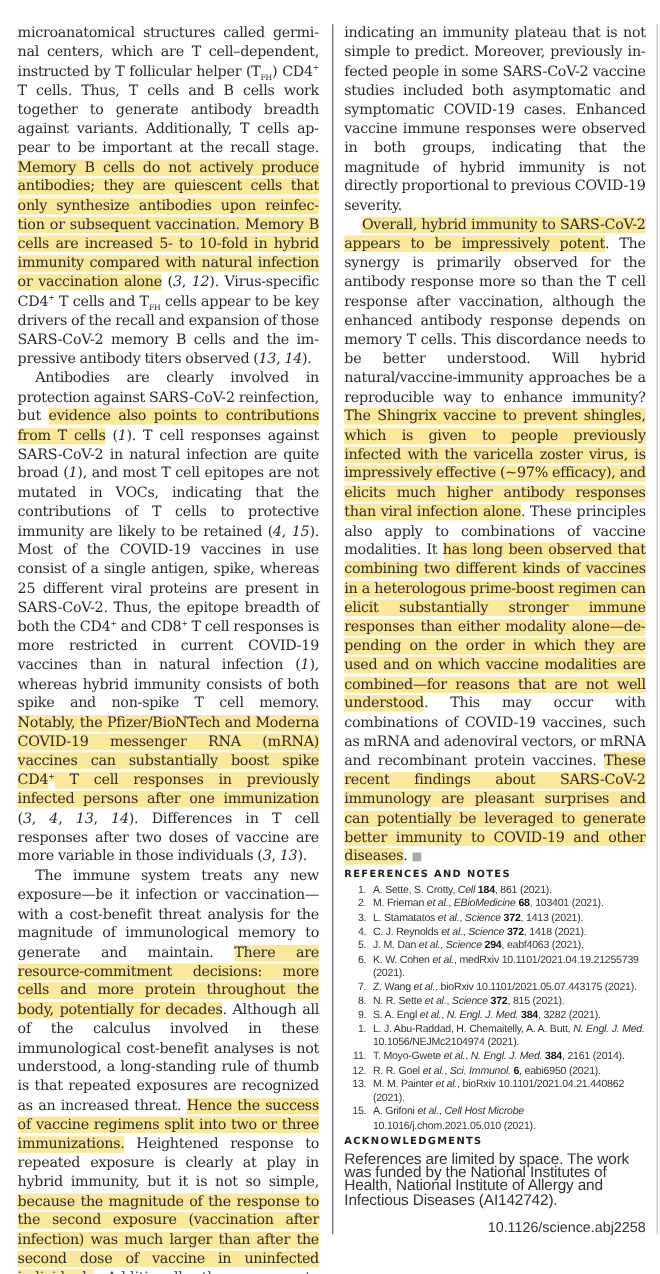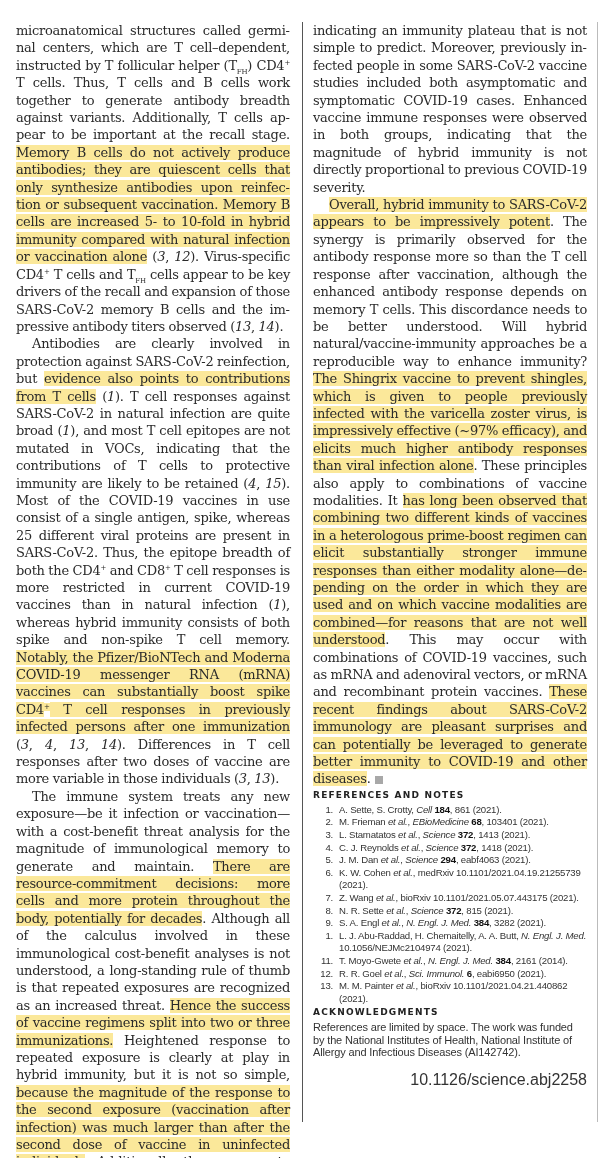--- a/index.html
+++ b/index.html
@@ -40,29 +40,29 @@
     color: #333;
     letter-spacing: -0.2px;
     margin: 0; padding: 0; list-style: none;
   }
   .refs li { position: relative; padding-left: 26px; }
   .refs li .num { position: absolute; left: 0; width: 20px; text-align: right; }
   .refs i { font-style: italic; }
   .refs b { font-weight: bold; color: #111; }
   .ack {
     font-family: "Liberation Sans", "DejaVu Sans", sans-serif;
-    font-size: 11px;
+    font-size: 14px;
     line-height: 12.4px;
     color: #333;
     letter-spacing: -0.15px;
     margin: 0;
   }
   .doi {
     font-family: "Liberation Sans", "DejaVu Sans", sans-serif;
-    font-size: 16px;
+    font-size: 13px;
     color: #333;
     text-align: right;
     margin-top: 12px;
   }
   sup, sub { font-size: 7px; line-height: 0; }
 </style>
 </head>
 <body>
 
 <div class="page">
@@ -85,19 +85,20 @@
         <li><span class="num">4.</span><span>C. J. Reynolds </span><i>et al.</i><span>, </span><i>Science</i><span> </span><b>372</b><span>, 1418 (2021).</span></li>
         <li><span class="num">5.</span><span>J. M. Dan </span><i>et al.</i><span>, </span><i>Science</i><span> </span><b>294</b><span>, eabf4063 (2021).</span></li>
         <li><span class="num">6.</span><span>K. W. Cohen </span><i>et al.</i><span>, medRxiv 10.1101/2021.04.19.21255739 (2021).</span></li>
         <li><span class="num">7.</span><span>Z. Wang </span><i>et al.</i><span>, bioRxiv 10.1101/2021.05.07.443175 (2021).</span></li>
         <li><span class="num">8.</span><span>N. R. Sette </span><i>et al.</i><span>, </span><i>Science</i><span> </span><b>372</b><span>, 815 (2021).</span></li>
         <li><span class="num">9.</span><span>S. A. Engl </span><i>et al.</i><span>, </span><i>N. Engl. J. Med.</i><span> </span><b>384</b><span>, 3282 (2021).</span></li>
         <li><span class="num">1.</span><span>L. J. Abu-Raddad, H. Chemaitelly, A. A. Butt, </span><i>N. Engl. J. Med.</i><span> 10.1056/NEJMc2104974 (2021).</span></li>
         <li><span class="num">11.</span><span>T. Moyo-Gwete </span><i>et al.</i><span>, </span><i>N. Engl. J. Med.</i><span> </span><b>384</b><span>, 2161 (2014).</span></li>
         <li><span class="num">12.</span><span>R. R. Goel </span><i>et al.</i><span>, </span><i>Sci. Immunol.</i><span> </span><b>6</b><span>, eabi6950 (2021).</span></li>
         <li><span class="num">13.</span><span>M. M. Painter </span><i>et al.</i><span>, bioRxiv 10.1101/2021.04.21.440862 (2021).</span></li>
+        <li><span class="num">15.</span><span>A. Grifoni </span><i>et al.</i><span>, </span><i>Cell Host Microbe</i><span> 10.1016/j.chom.2021.05.010 (2021).</span></li>
       </ol>
     <div class="ack-title">ACKNOWLEDGMENTS</div>
     <p class="ack">References are limited by space. The work was funded by the National Institutes of Health, National Institute of Allergy and Infectious Diseases (AI142742).</p>
     <div class="doi">10.1126/science.abj2258</div>
   </div>
   <div class="divider-right"></div>
 </div>
 
 </body></html>

